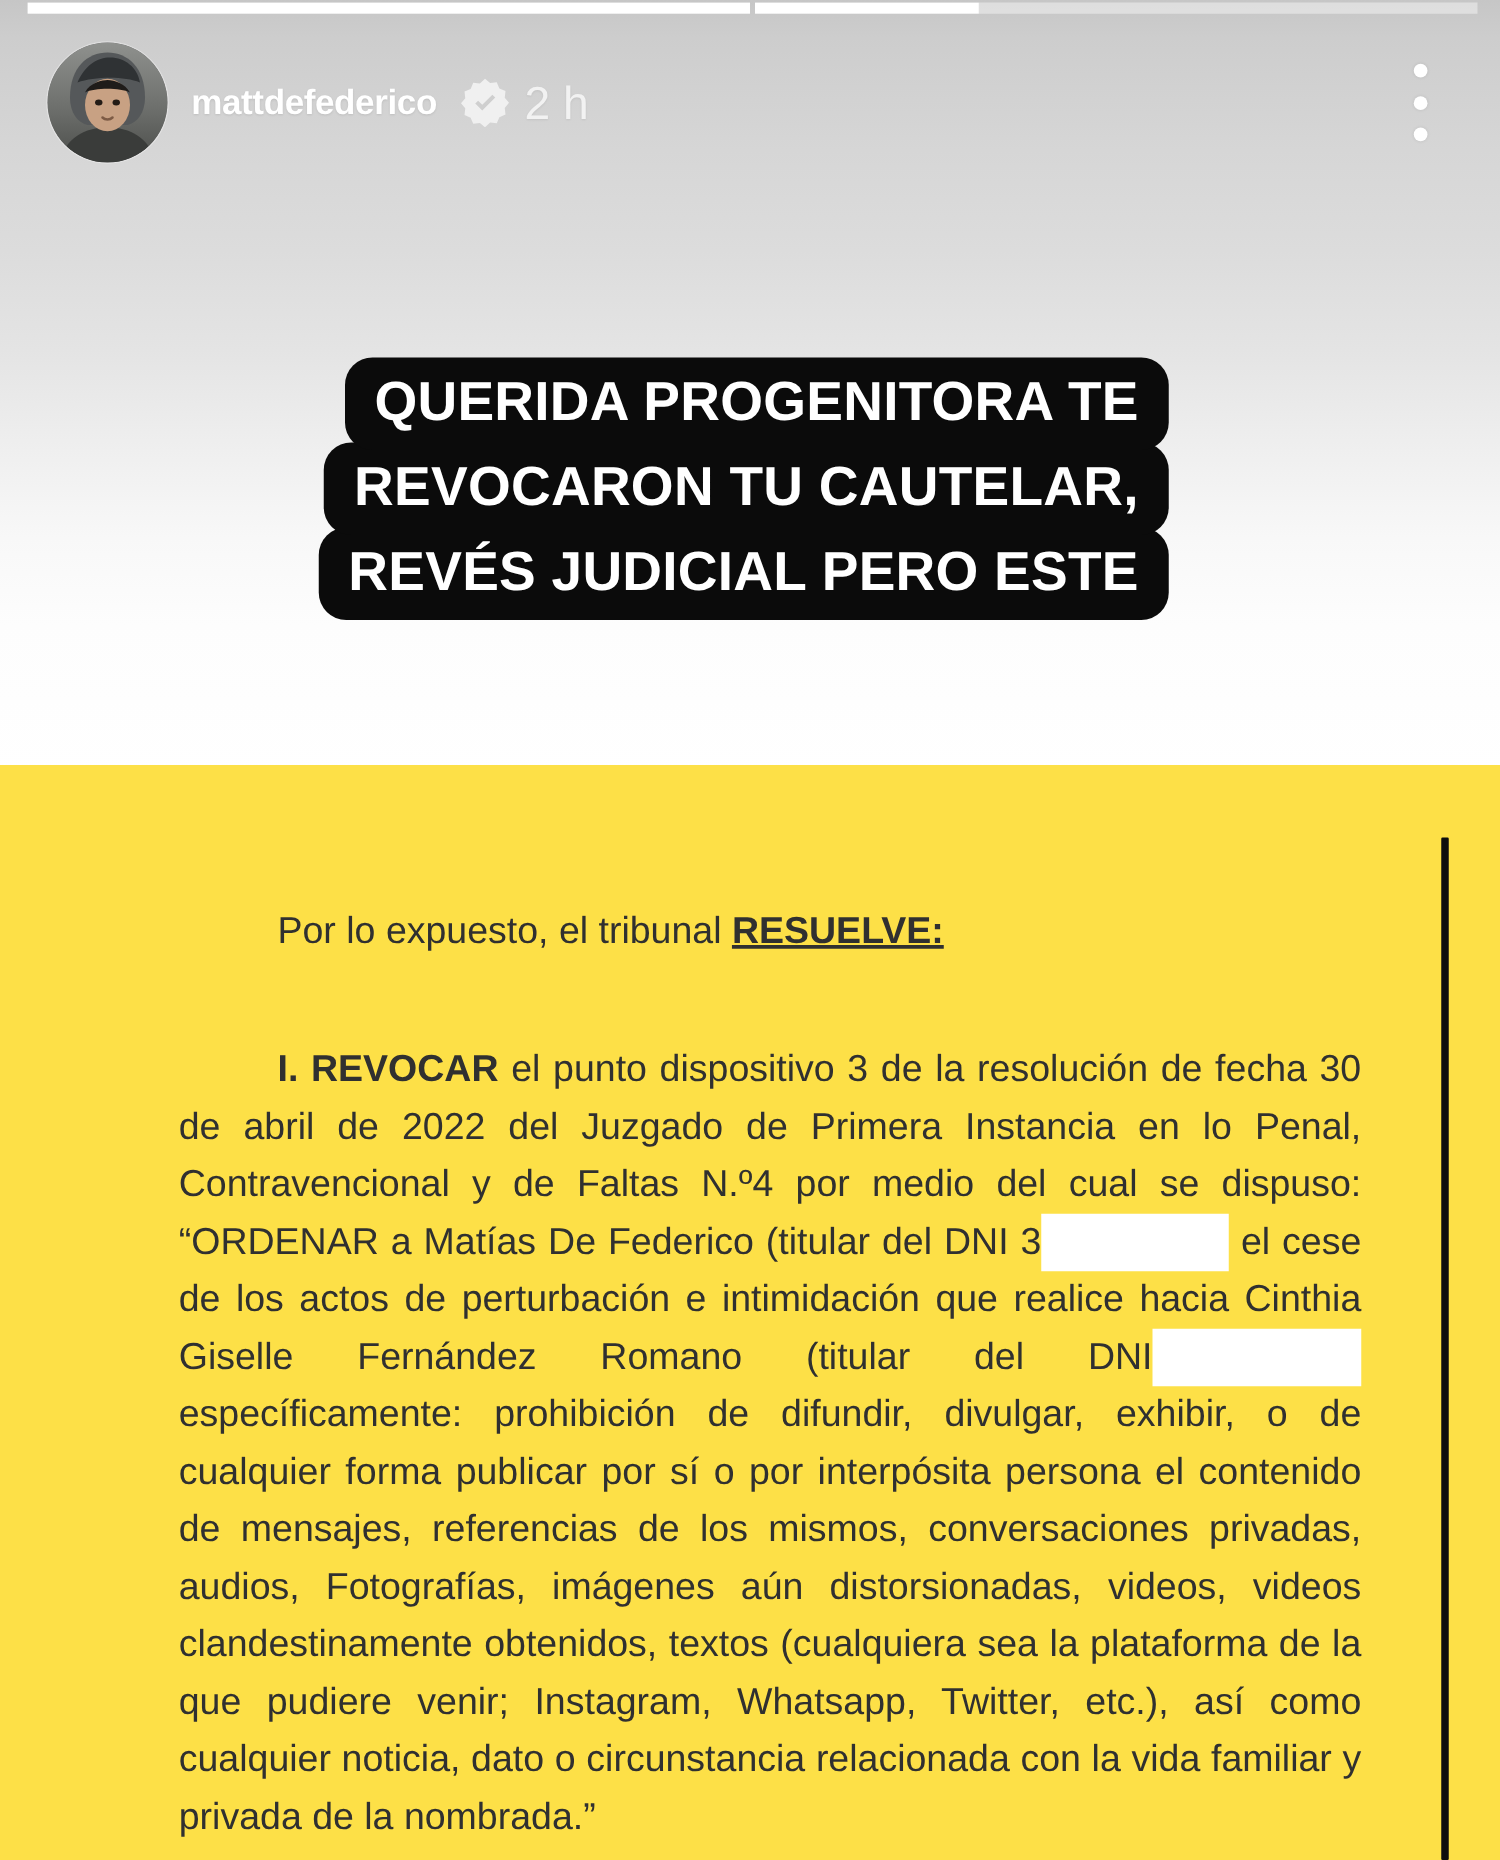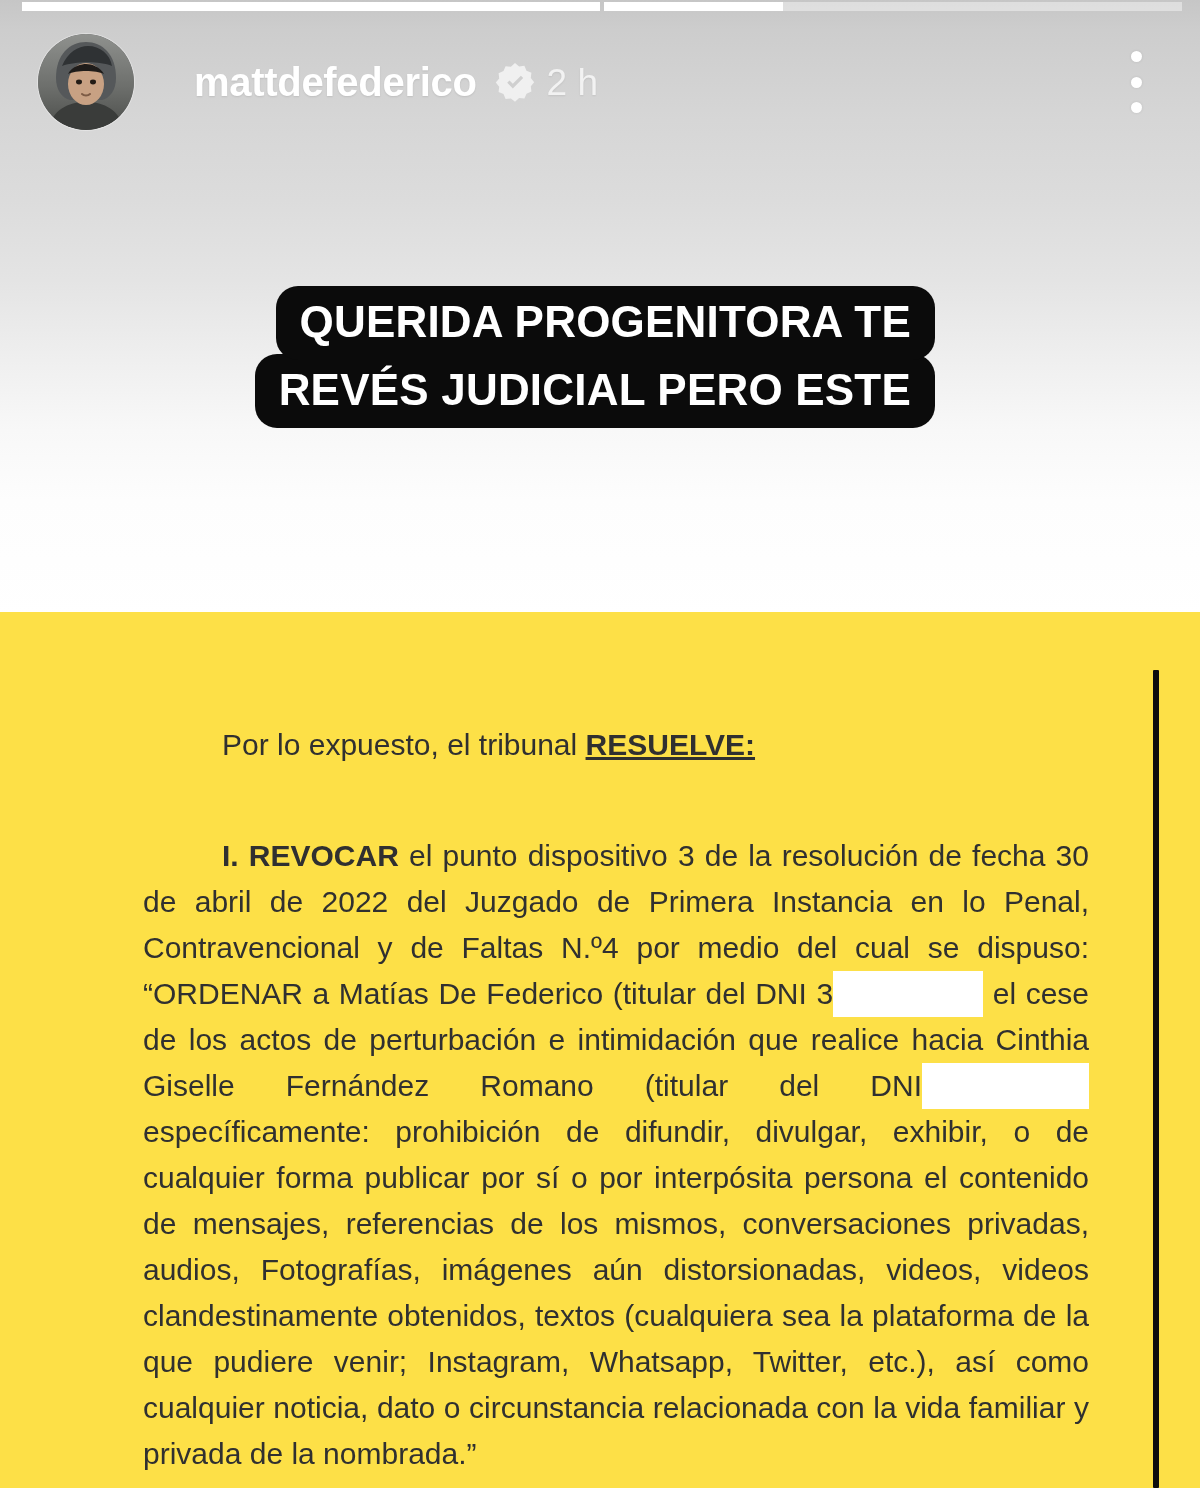--- a/index.html
+++ b/index.html
@@ -89,23 +89,23 @@
     margin-left: 38px;
     overflow: hidden;
     position: relative;
     flex: 0 0 auto;
     background: #6e6e6e;
     box-shadow: 0 0 0 1px rgba(255,255,255,0.35);
   }
   .avatar svg { display: block; width: 96px; height: 96px; }
 
   .username {
-    margin-left: 60px;
+    margin-left: 19px;
     color: #ffffff;
-    font-size: 40px;
+    font-size: 28px;
     font-weight: 700;
     letter-spacing: -0.3px;
     line-height: 1;
     text-shadow: 0 1px 2px rgba(0,0,0,0.10);
     white-space: nowrap;
   }
   .verified-badge {
     margin-left: 18px;
     width: 40px;
     height: 40px;
@@ -305,20 +305,21 @@
 
     <div class="kebab-menu">
       <div class="kebab-dot"></div>
       <div class="kebab-dot"></div>
       <div class="kebab-dot"></div>
     </div>
   </div>
 
   <div class="text-overlay">
     <div class="overlay-line">QUERIDA PROGENITORA TE</div>
+    <div class="overlay-line">REVOCARON TU CAUTELAR,</div>
     <div class="overlay-line">REVÉS JUDICIAL PERO ESTE</div>
   </div>
 
   <div class="document">
     <div class="doc-edge-line"></div>
 
     <div class="doc-body">
 
       <p class="doc-para p-intro">
         <span>Por lo expuesto, el tribunal </span><span class="doc-strong-underline">RESUELVE:</span>

